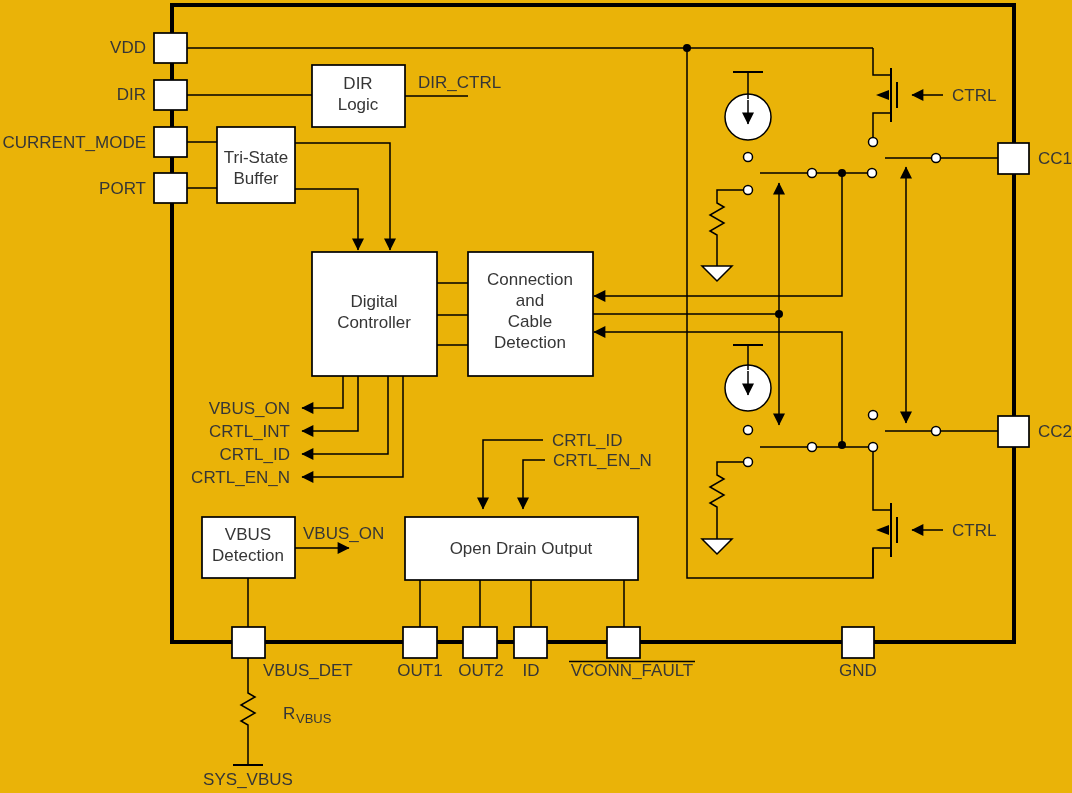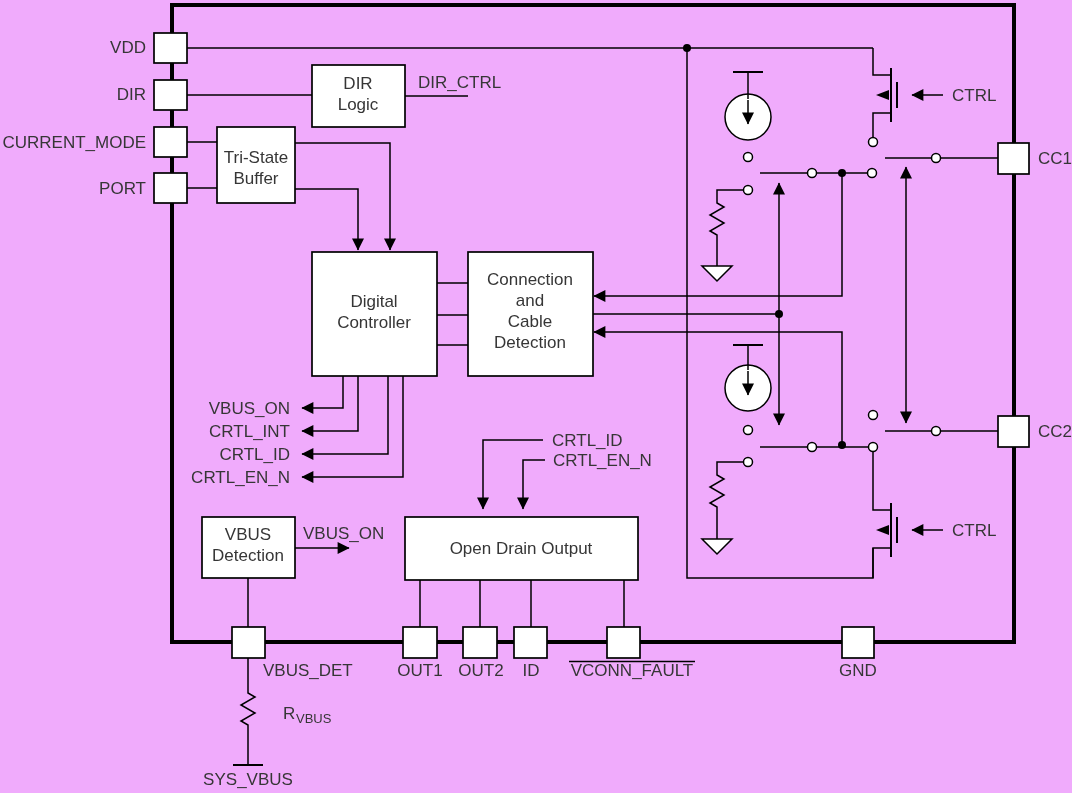--- a/index.html
+++ b/index.html
@@ -1,16 +1,16 @@
 <!DOCTYPE html>
 <html><head>
 <meta charset="utf-8">
 <style>
   html,body{margin:0;padding:0;background:#ffffff;}
-  .stage{position:relative;width:1072px;height:793px;background:#f0abfc;overflow:hidden;
+  .stage{position:relative;width:1072px;height:793px;background:#eab308;overflow:hidden;
          font-family:"Liberation Sans", sans-serif;}
   svg text{font-family:"Liberation Sans", sans-serif;font-size:17px;fill:#363636;}
   svg text.sub{font-size:13px;}
   .wire{stroke:#000;stroke-width:1.5;fill:none;}
   .thick{stroke:#000;stroke-width:2;fill:none;}
   .blk{fill:#ffffff;stroke:#000;stroke-width:1.7;}
   .pin{fill:#ffffff;stroke:#000;stroke-width:1.7;}
   .term{fill:#ffffff;stroke:#000;stroke-width:1.5;}
   .dot{fill:#000;stroke:none;}
   .gnd{fill:#ffffff;stroke:#000;stroke-width:1.5;}

